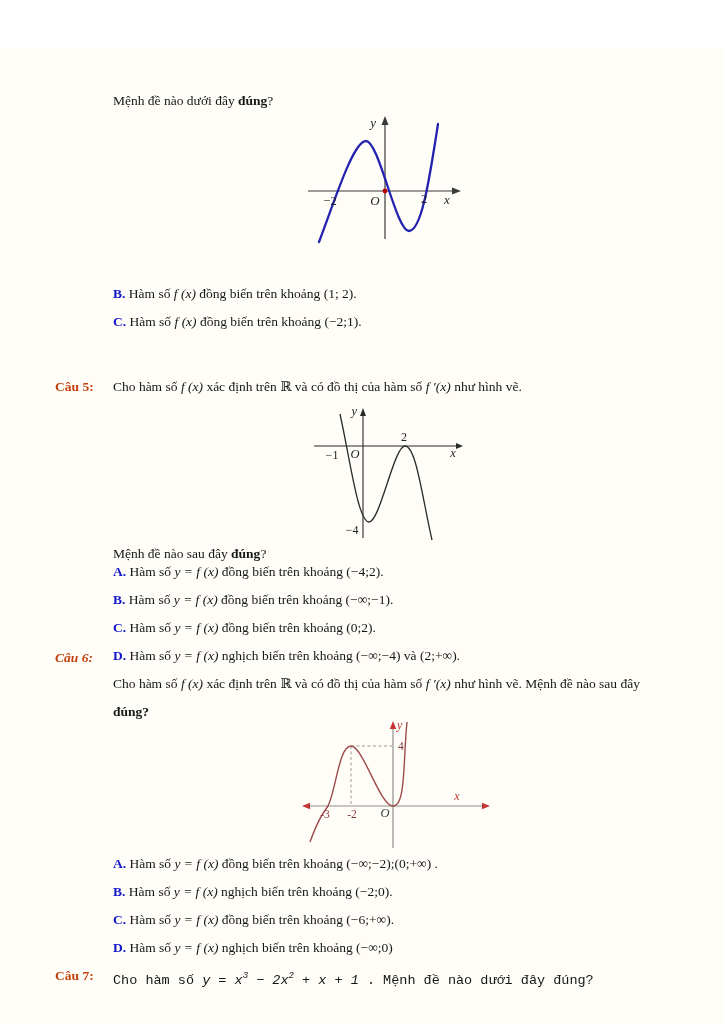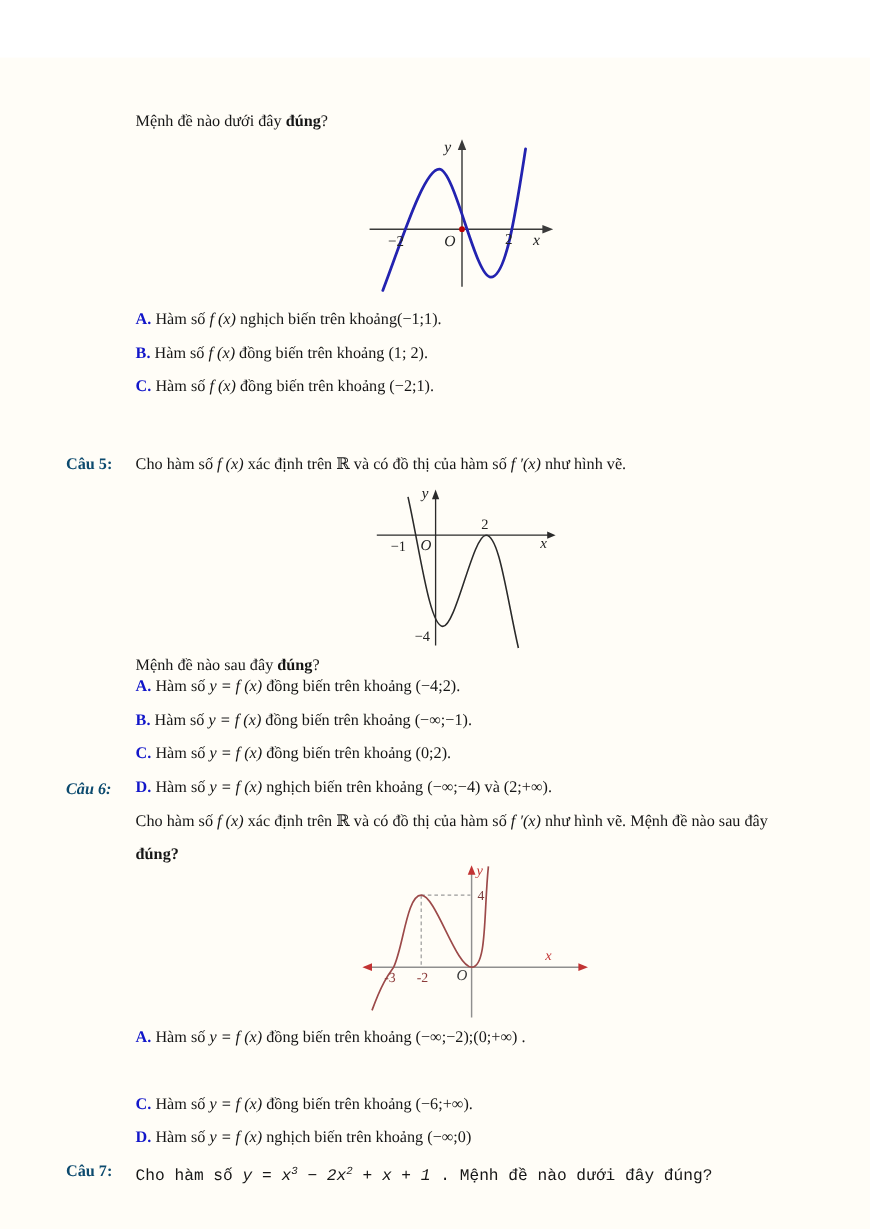--- a/index.html
+++ b/index.html
@@ -1,19 +1,19 @@
 <!DOCTYPE html>
 <html><head>
 <meta charset="utf-8">
 <style>
   html,body{margin:0;padding:0;background:#ffffff;}
   #page{position:relative;width:725px;height:1024px;background:#fffdf7;overflow:hidden;
         font-family:"Liberation Serif","DejaVu Serif",serif;font-size:13.5px;color:#161616;margin-top:48px;}
   .abs{position:absolute;white-space:nowrap;}
-  .qlabel{color:#0c4a6e;font-weight:bold;}
+  .qlabel{color:#c2410c;font-weight:bold;}
   .letter{color:#1216c9;font-weight:bold;}
   .b{font-weight:bold;}
   .m{font-style:italic;}
   sup{font-size:9px;font-style:italic;}
   .line{height:18px;line-height:18px;}
   svg text{font-family:"Liberation Serif","DejaVu Serif",serif;}
   .gi{font-style:italic;}
 </style>
 </head>
 <body>
@@ -29,21 +29,20 @@
     <polygon points="85.5,14 89,5 92.5,14" fill="#3a3a3a"></polygon>
     <path d="M 23,131 C 38,92 57,30 70,30 S 100,120 113,120 S 134,64 142,13" fill="none" stroke="#2323b0" stroke-width="2.3" stroke-linecap="round"></path>
     <circle cx="89" cy="80" r="2.4" fill="#bb0000"></circle>
     <text x="80" y="16" text-anchor="end" font-size="13" class="gi" fill="#222">y</text>
     <text x="151" y="93" text-anchor="middle" font-size="13" class="gi" fill="#222">x</text>
     <text x="34" y="94" text-anchor="middle" font-size="12.5" fill="#222">−2</text>
     <text x="79" y="94" text-anchor="middle" font-size="13" class="gi" fill="#222">O</text>
     <text x="128" y="92" text-anchor="middle" font-size="12.5" fill="#222">2</text>
   </svg>
 
-  <div class="abs line" style="left:113px;top:209px;"><span class="letter">A.</span><span> Hàm số </span><span class="m">f (x)</span><span> nghịch biến trên khoảng(−1;1).</span></div>
   <div class="abs line" style="left:113px;top:237px;"><span class="letter">B.</span><span> Hàm số </span><span class="m">f (x)</span><span> đồng biến trên khoảng (1;  2).</span></div>
   <div class="abs line" style="left:113px;top:265px;"><span class="letter">C.</span><span> Hàm số </span><span class="m">f (x)</span><span> đồng biến trên khoảng (−2;1).</span></div>
 
   <div class="abs line qlabel" style="left:55px;top:330px;">Câu 5:</div>
   <div class="abs line" style="left:113px;top:330px;"><span>Cho hàm số </span><span class="m">f (x)</span><span> xác định trên </span><span>ℝ</span><span> và có đồ thị của hàm số </span><span class="m">f ′(x)</span><span> như hình vẽ.</span></div>
 
   <svg class="abs" style="left:306px;top:356px;" width="165" height="140" viewBox="0 0 165 140">
     <line x1="8" y1="42" x2="152" y2="42" stroke="#2a2a2a" stroke-width="1.1"></line>
     <polygon points="150,39 157,42 150,45" fill="#2a2a2a"></polygon>
     <line x1="57" y1="134" x2="57" y2="10" stroke="#2a2a2a" stroke-width="1.1"></line>
@@ -79,19 +78,20 @@
     <path d="M 14,126 C 22,104 27,97 32,90 C 40,74 43,30 55,30 S 84,90 97,90 S 107,45 111,6" fill="none" stroke="#9c4a4a" stroke-width="1.4"></path>
     <text x="101" y="13" text-anchor="start" font-size="12" class="gi" fill="#c23333">y</text>
     <text x="161" y="84" text-anchor="middle" font-size="12" class="gi" fill="#c23333">x</text>
     <text x="29" y="102" text-anchor="middle" font-size="11.5" fill="#8b3a3a">-3</text>
     <text x="56" y="102" text-anchor="middle" font-size="11.5" fill="#8b3a3a">-2</text>
     <text x="89" y="101" text-anchor="middle" font-size="12.5" class="gi" fill="#3a3a3a">O</text>
     <text x="102" y="34" text-anchor="start" font-size="11.5" fill="#7a3b3b">4</text>
   </svg>
 
   <div class="abs line" style="left:113px;top:807px;"><span class="letter">A.</span><span> Hàm số </span><span class="m">y = f (x)</span><span> đồng biến trên khoảng (−∞;−2);(0;+∞) .</span></div>
+  <div class="abs line" style="left:113px;top:835px;"><span class="letter">B.</span><span> Hàm số </span><span class="m">y = f (x)</span><span> nghịch biến trên khoảng (−2;0).</span></div>
   <div class="abs line" style="left:113px;top:863px;"><span class="letter">C.</span><span> Hàm số </span><span class="m">y = f (x)</span><span> đồng biến trên khoảng (−6;+∞).</span></div>
   <div class="abs line" style="left:113px;top:891px;"><span class="letter">D.</span><span> Hàm số </span><span class="m">y = f (x)</span><span> nghịch biến trên khoảng (−∞;0)</span></div>
 
   <div class="abs line qlabel" style="left:55px;top:919px;">Câu 7:</div>
   <div class="abs line" style="left:113px;top:919px;font-family:Liberation Mono, monospace;"><span>Cho hàm số </span><span class="m">y = x</span><sup>3</sup><span class="m"> − 2x</span><sup>2</sup><span class="m"> + x + 1</span><span> . Mệnh đề nào dưới đây đúng?</span></div>
 
 </div>
 
 </body></html>

